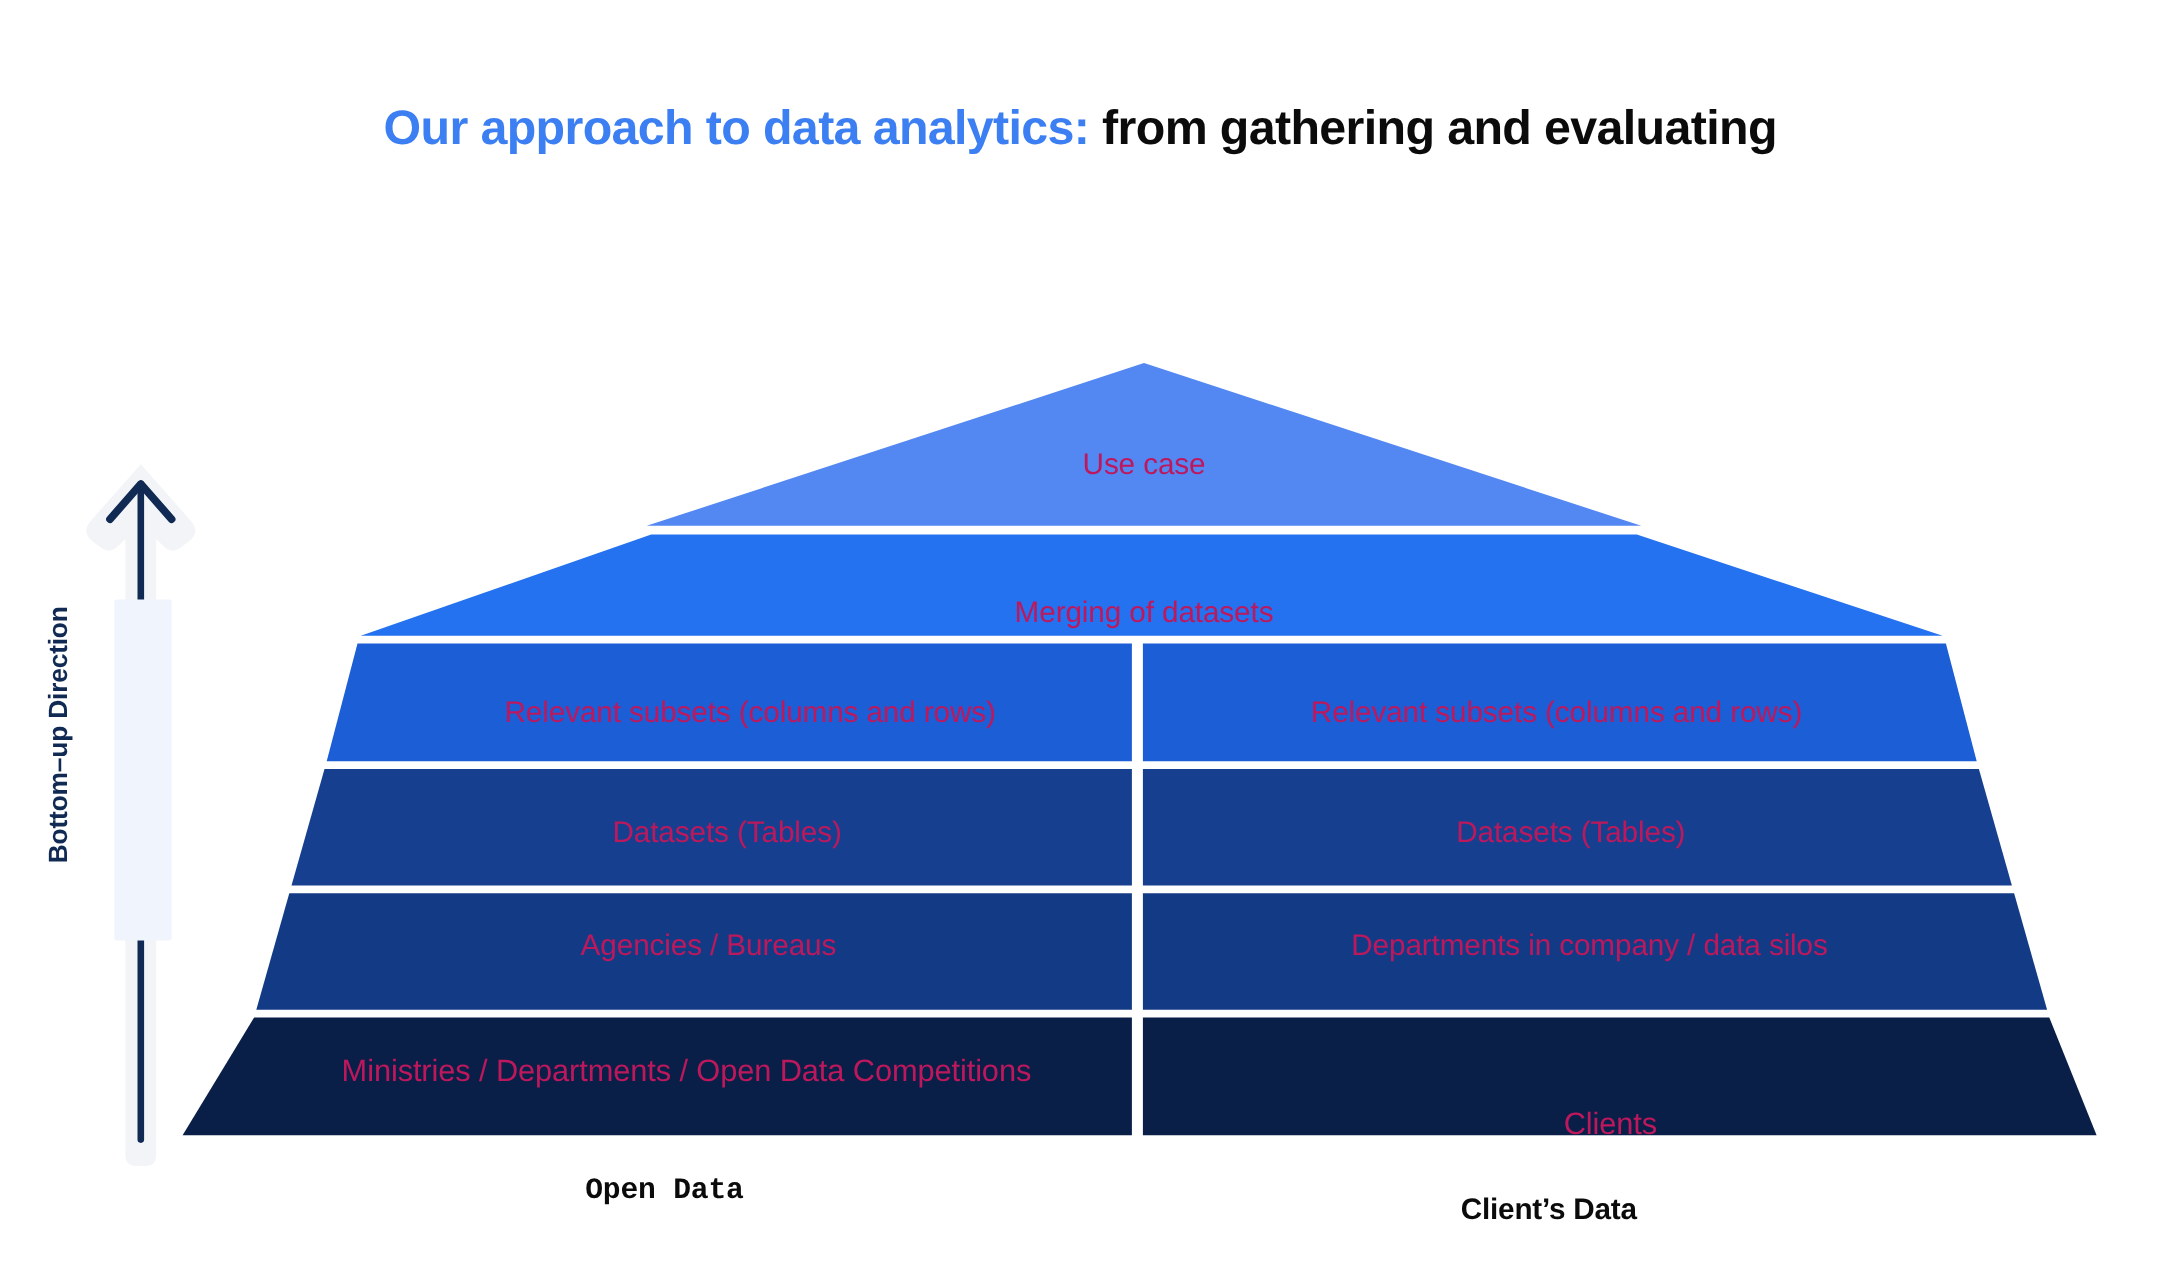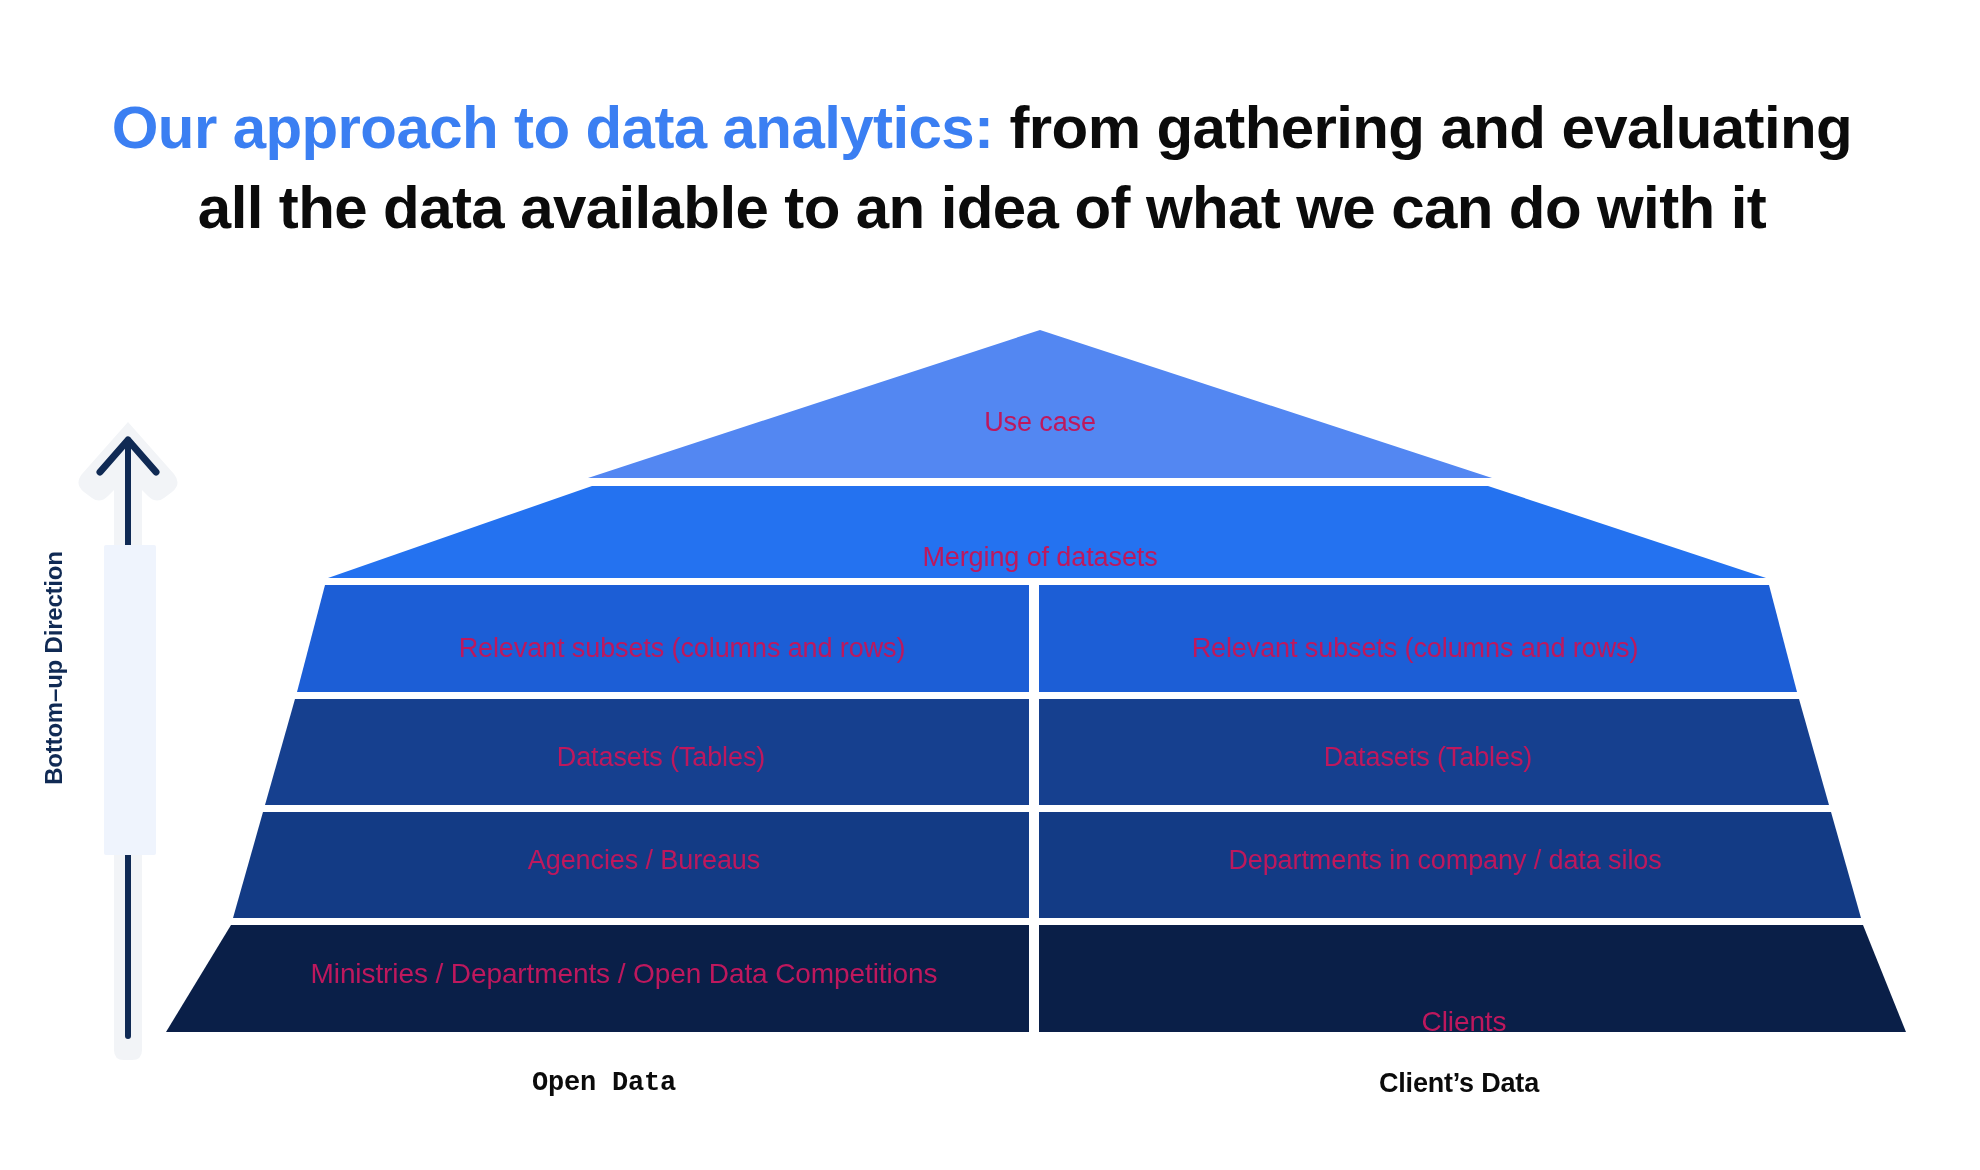--- a/index.html
+++ b/index.html
@@ -11,21 +11,21 @@
     overflow:hidden;
     position:relative;
   }
   #stage{position:absolute;left:0;top:0;width:1980px;height:1170px;}
 
   
   .title-block{
     position:absolute;left:0;top:88px;width:1964px;
     text-align:center;
     font-weight:bold;
-    font-size:60px;
+    font-size:44px;
     line-height:1.33;
     letter-spacing:-0.6px;
     color:#0b0b0b;
   }
   .title-block .accent{color:#3b7ff2;}
   .title-line{display:block;white-space:nowrap;}
 
   
   .arrow-wrap{
     position:absolute;
@@ -87,21 +87,20 @@
     white-space:nowrap;
   }
 </style>
 </head>
 <body>
 
 <div id="stage">
 
   <div class="title-block">
     <span class="title-line"><span class="accent">Our approach to data analytics:</span><span> from gathering and evaluating</span></span>
-    <span class="title-line">all the data available to an idea of what we can do with it</span>
   </div>
 
   <div class="arrow-wrap">
     <svg class="arrow-ghost" viewBox="0 0 100 640">
       <path d="M50 2 L96 54 Q104 64 94 72 L86 78 Q78 84 70 76 L64 70 L64 630 Q64 640 54 640 L46 640 Q36 640 36 630 L36 70 L30 76 Q22 84 14 78 L6 72 Q-4 64 4 54 Z" fill="#f2f4f7"></path>
     </svg>
     <svg class="arrow-line" viewBox="0 0 100 640">
       <line x1="50" y1="20" x2="50" y2="616" stroke="#102a54" stroke-width="6" stroke-linecap="round"></line>
       <polyline points="22,52 50,20 78,52" fill="none" stroke="#102a54" stroke-width="7" stroke-linecap="round" stroke-linejoin="round"></polyline>
     </svg>
@@ -137,15 +136,15 @@
   <div class="band-label" style="left:661px;top:757px;">Datasets (Tables)</div>
   <div class="band-label" style="left:1428px;top:757px;">Datasets (Tables)</div>
 
   <div class="band-label" style="left:644px;top:860px;">Agencies / Bureaus</div>
   <div class="band-label" style="left:1445px;top:860px;">Departments in company / data silos</div>
 
   <div class="band-label big" style="left:624px;top:974px;">Ministries / Departments / Open Data Competitions</div>
   <div class="band-label big" style="left:1464px;top:1022px;text-align:right;">Clients</div>
 
   <div class="foot-label" style="left:604px;font-family:Liberation Mono, monospace;">Open Data</div>
-  <div class="foot-label" style="left:1459px;">Client’s Data</div>
+  <div class="foot-label" style="left:1408px;margin-top:16px;">Client’s Data</div>
 
 </div>
 
 </body></html>

